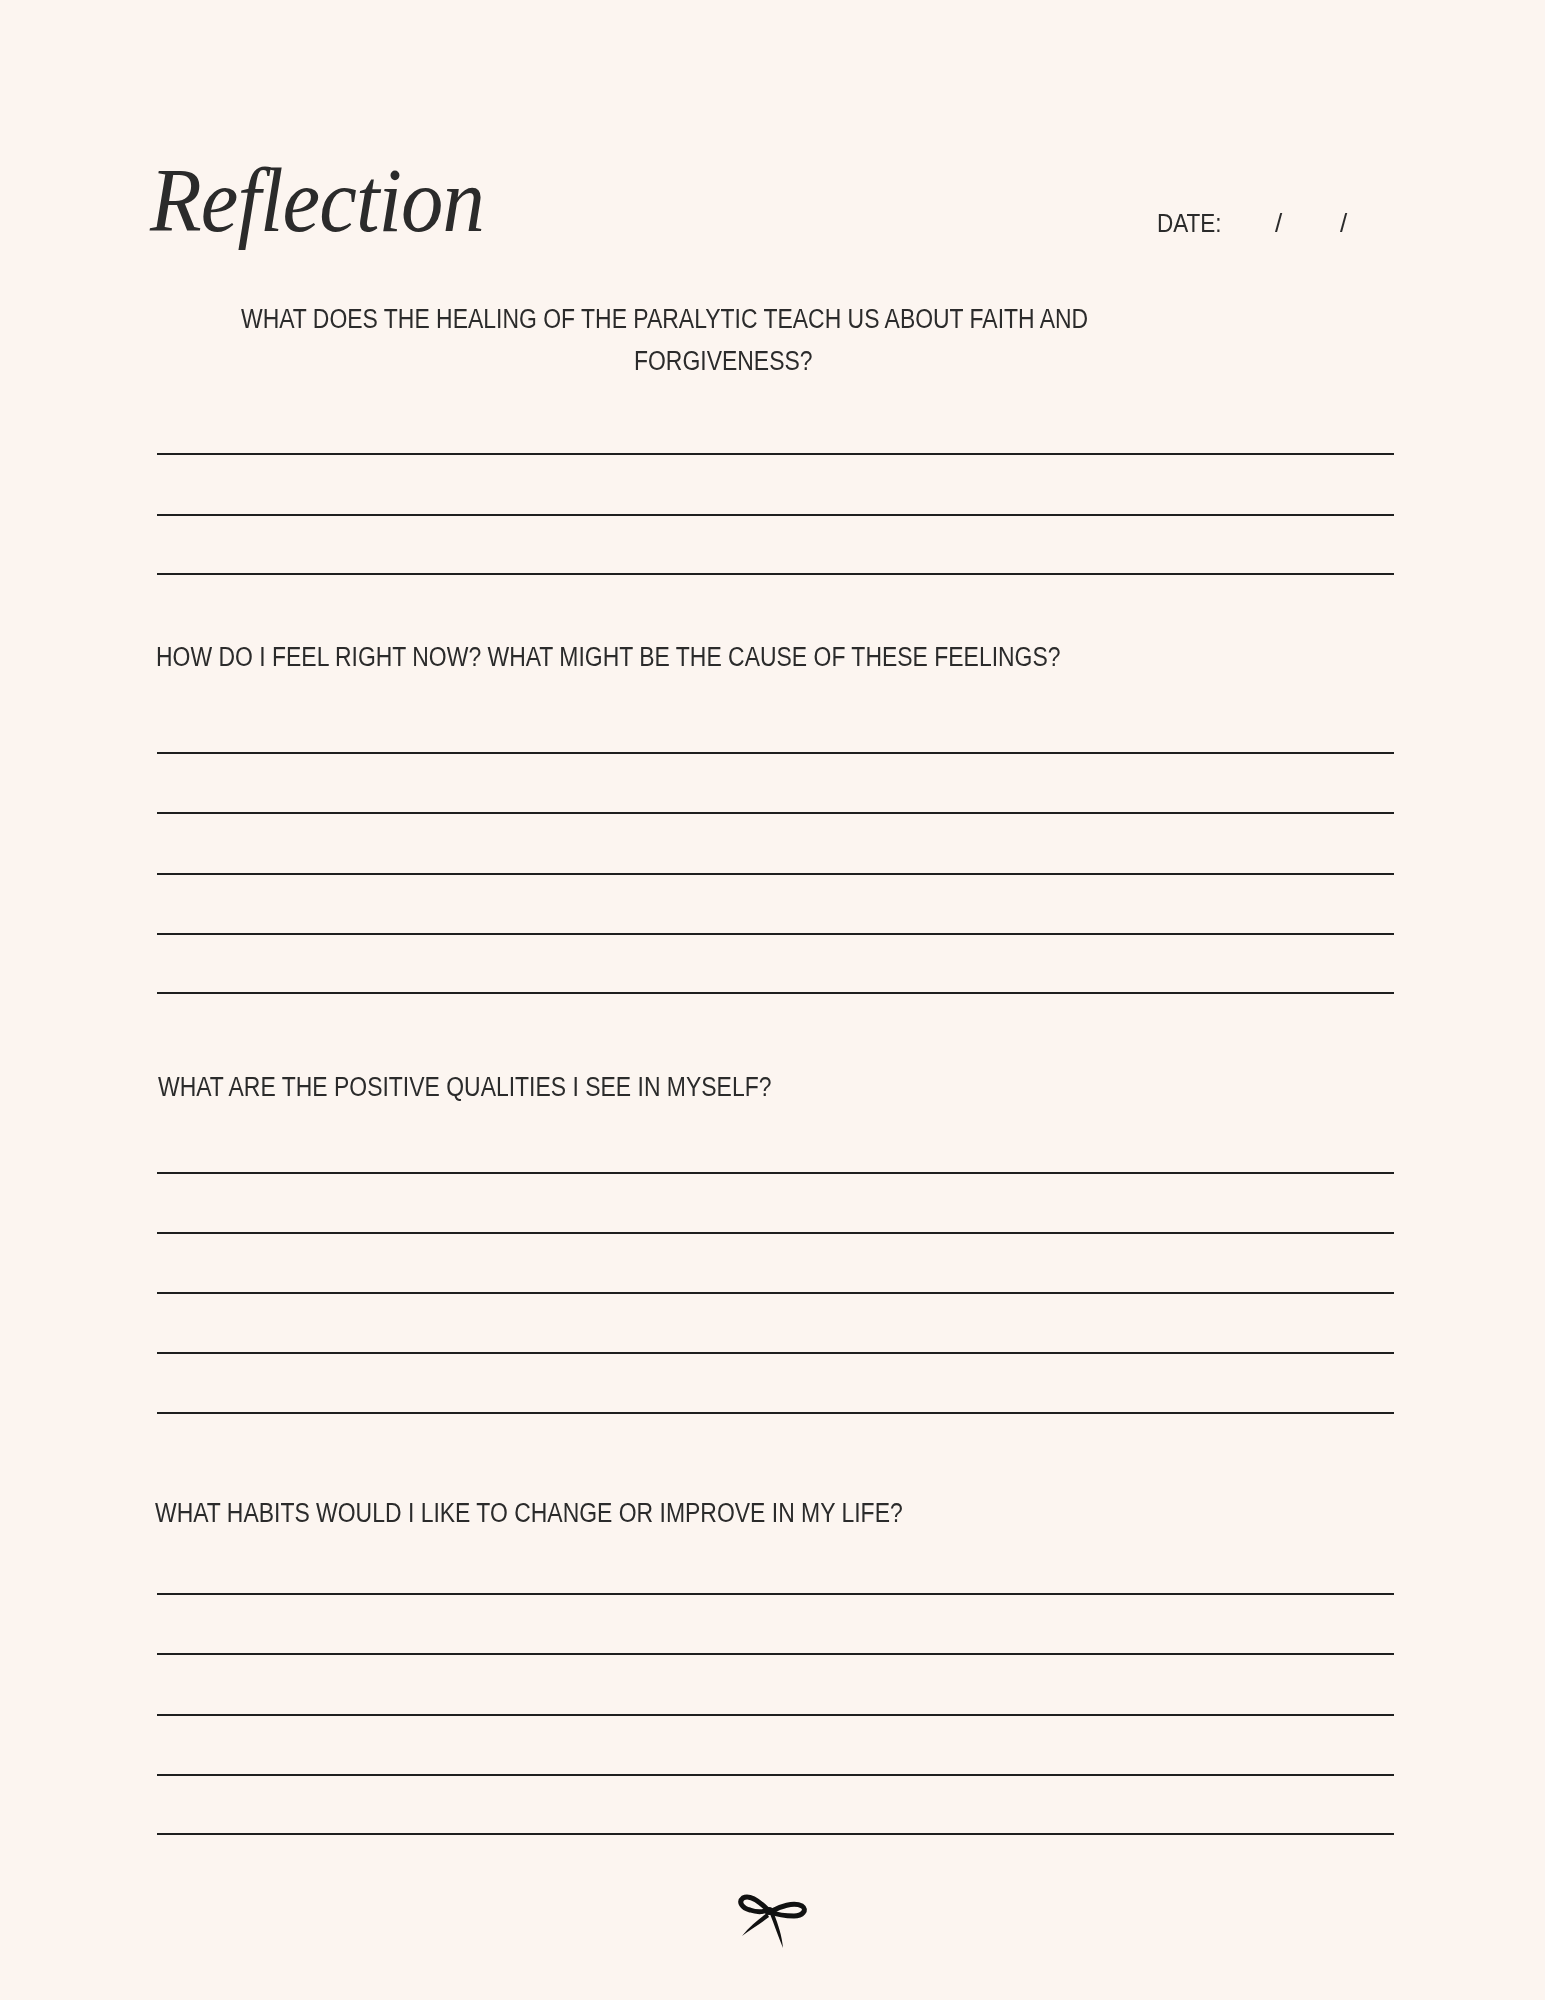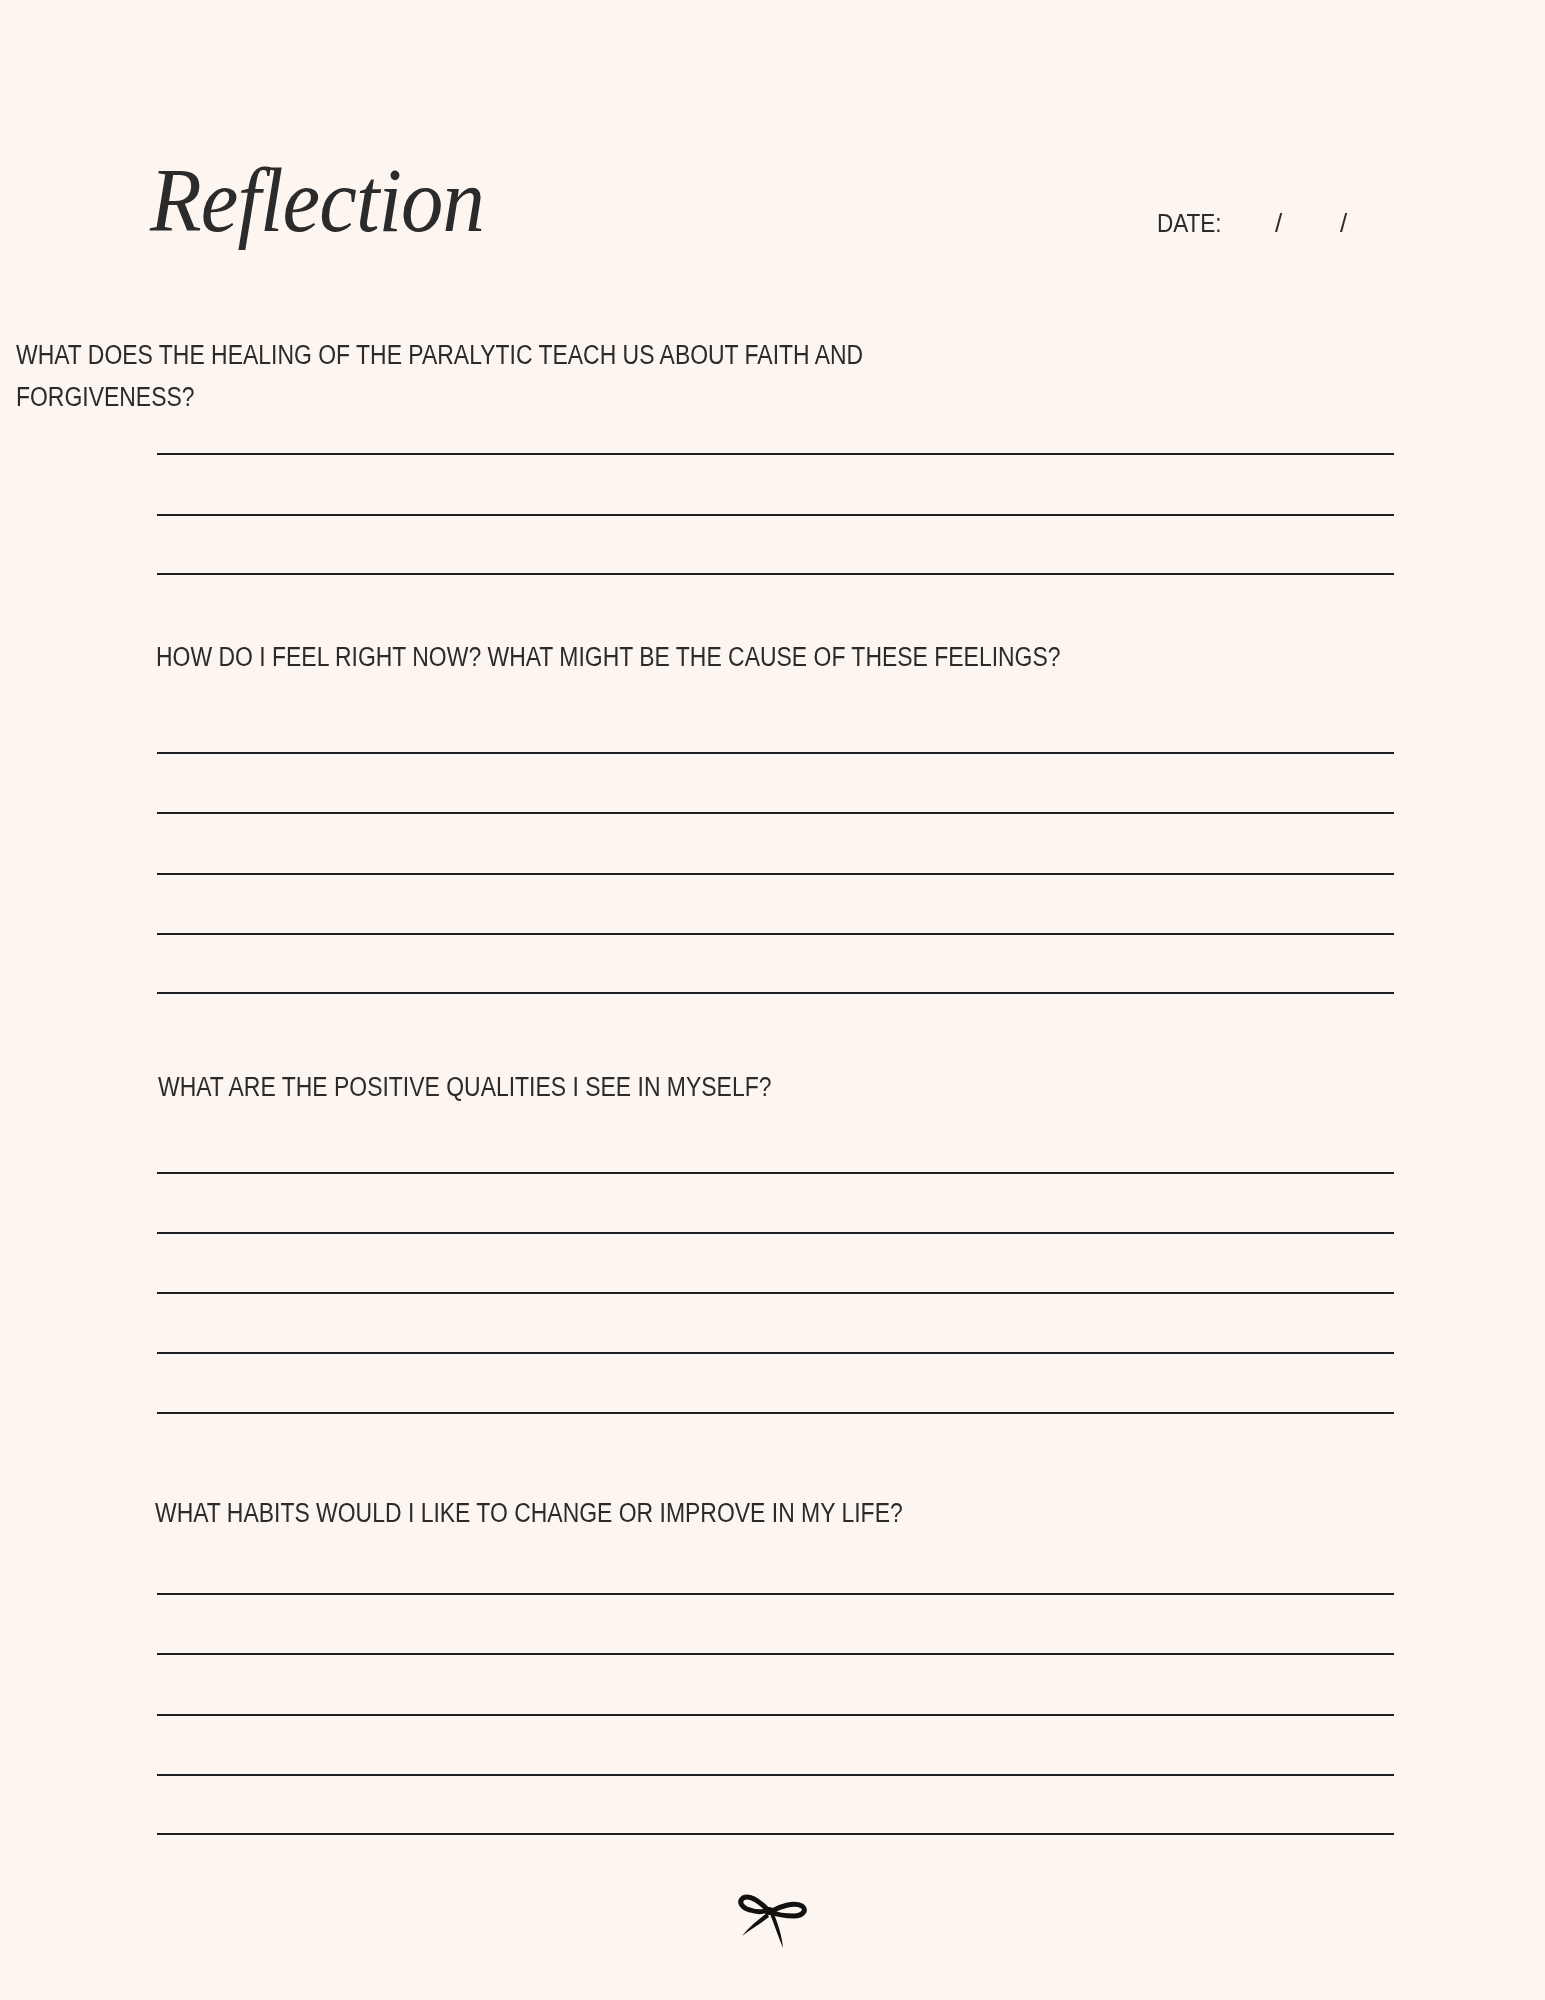--- a/index.html
+++ b/index.html
@@ -19,21 +19,21 @@
   }
   .date-wrap { left:1157px; top:208px; font-size:25px; line-height:30px; white-space:nowrap; }
   .date-label { display:inline-block; transform:scaleX(0.9); transform-origin:left center; }
   .slash { position:absolute; top:0; font-size:26px; }
   .q {
     font-size:27px; line-height:30px; white-space:nowrap;
     transform-origin:left top; transform:scaleX(0.85);
     color:#2b2b2b;
   }
   .q-center {
-    left:16px; width:1478px; margin-top:36px;
+    left:0; width:1478px; text-align:center;
   }
   .q-center span { display:inline-block; transform:scaleX(0.85); }
   .rule {
     position:absolute; left:157px; width:1237px; height:2px; background:#1f1f1f;
   }
   .bow { left:736px; top:1888px; width:74px; height:66px; }
 </style>
 </head>
 <body>
 

